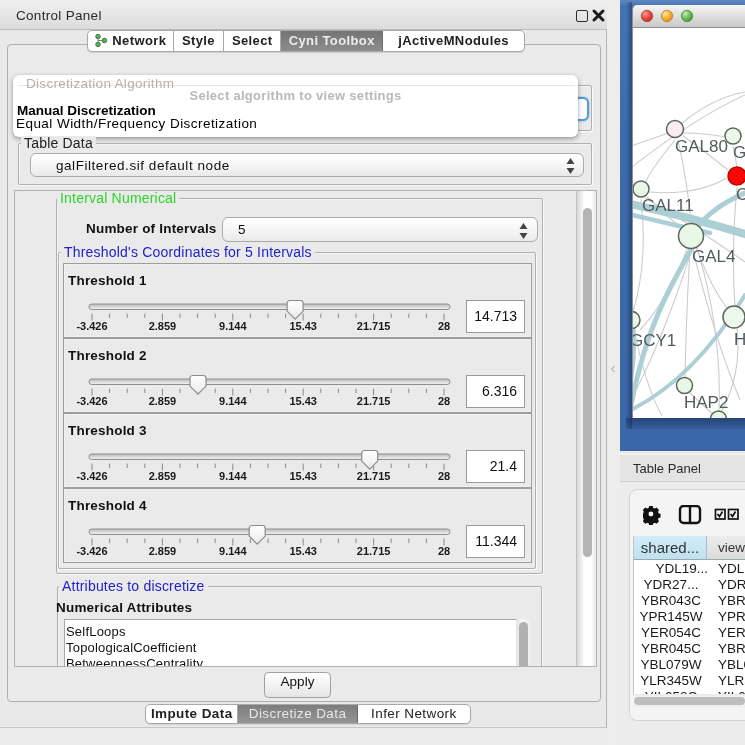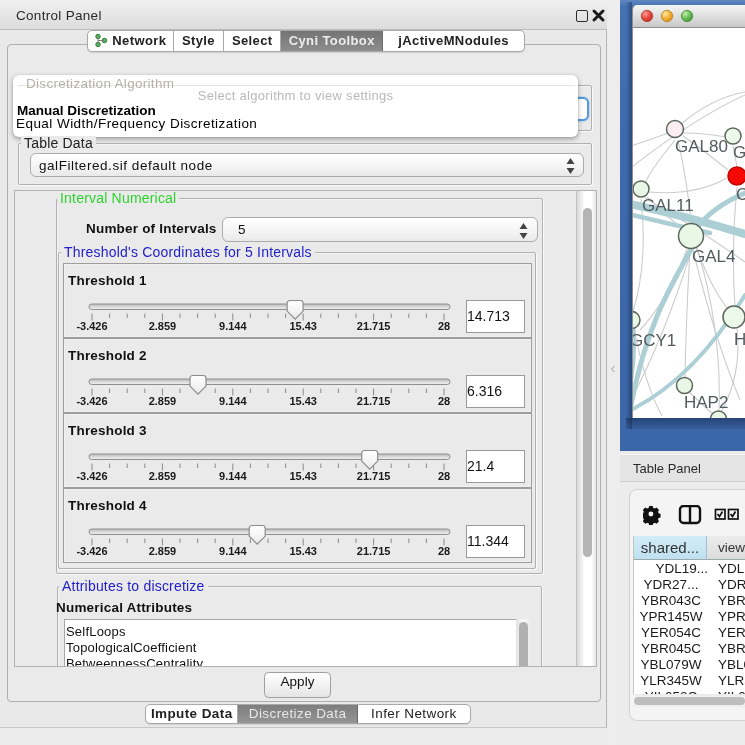--- a/index.html
+++ b/index.html
@@ -1,25 +1,25 @@
 <!DOCTYPE html>
 <html><head><meta charset="utf-8"><style>
 *{margin:0;padding:0;box-sizing:border-box}
 html,body{width:745px;height:745px;overflow:hidden;background:#ececec;
   font-family:"Liberation Sans",sans-serif;position:relative}
 .abs{position:absolute}
 .bl13{font-size:13.5px;font-weight:bold;color:#111;letter-spacing:0.2px}
 .n13{font-size:13px;color:#111}
 .tbox{border:1px solid #9d9d9d;background:#eaeaea;box-shadow:inset 0 0 0 1px #f0f0f0}
 .vbox{width:59px;height:33px;background:#fff;border:1px solid #9a9a9a;
-  font-size:14px;color:#111;text-align:left;line-height:31px;padding-right:7px}
+  font-size:14px;color:#111;text-align:right;line-height:31px;padding-right:7px}
 .grp{border:1px solid #b0b0b0;border-radius:2px;box-shadow:inset 1px 1px 0 #f4f4f4,1px 1px 0 rgba(252,252,252,.9)}
 .gtitle{font-size:14px;background:#eaeaea;padding:0 3px;line-height:14px;letter-spacing:0.2px}
 .combo{background:linear-gradient(#ffffff,#f4f4f4 60%,#e9e9e9);border:1px solid #ababab;border-radius:6px;
-  font-size:13.5px;letter-spacing:0.55px;color:#111;line-height:23px;padding-left:8px}
+  font-size:13.5px;letter-spacing:0.55px;color:#111;line-height:23px;padding-left:25px}
 .seg{font-size:13px;font-weight:bold;letter-spacing:0.4px;color:#222;text-align:center;border-right:1px solid #a9a9a9}
 svg text{font-family:"Liberation Sans",sans-serif}
 </style></head><body>
 <svg width="0" height="0" style="position:absolute">
     <defs>
 <linearGradient id="trk" x1="0" y1="0" x2="0" y2="1">
         <stop offset="0" stop-color="#b9b9b9"></stop>
         <stop offset="0.5" stop-color="#d8d8d8"></stop>
         <stop offset="1" stop-color="#f3f3f3"></stop>
       </linearGradient>
@@ -48,21 +48,21 @@
     <div class="seg" style="width:53px;line-height:20px">Style</div>
     <div class="seg" style="width:60px;line-height:20px">Select</div>
     <div class="seg" style="width:107px;line-height:20px;background:linear-gradient(#747474,#8d8d8d);color:#ececec;border-right-color:#6a6a6a">Cyni Toolbox</div>
     <div class="seg" style="width:148px;line-height:20px;border-right:none">jActiveMNodules</div>
   </div>
 <div class="abs grp" style="left:18px;top:85px;width:574px;height:46px"></div>
 <div class="abs" style="left:570px;top:97px;width:19px;height:24px;background:#fff;border:2.5px solid #579bd9;border-radius:6px;box-shadow:0 0 2px #6aa6de"></div>
 <div class="abs" style="left:13px;top:75px;width:565px;height:62px;background:#fff;border-radius:6px;box-shadow:0 2px 5px rgba(0,0,0,.35),0 0 1px rgba(0,0,0,.2)"></div>
 <div class="abs" style="left:26px;top:76px;font-size:13.5px;letter-spacing:0.3px;color:#b7b1aa">Discretization Algorithm</div>
 <div class="abs" style="left:18px;top:85px;width:557px;height:1px;background:rgba(165,160,152,.28)"></div>
-<div class="abs" style="left:13px;top:88px;width:565px;text-align:center;font-size:13px;font-weight:normal;letter-spacing:0.3px;color:#b9b9b9">Select algorithm to view settings</div>
+<div class="abs" style="left:13px;top:88px;width:565px;text-align:center;font-size:13px;font-weight:bold;letter-spacing:0.3px;color:#b9b9b9">Select algorithm to view settings</div>
 <div class="abs" style="left:17px;top:103px;font-size:13.5px;font-weight:bold;color:#000">Manual Discretization</div>
 <div class="abs" style="left:16px;top:116px;font-size:13.5px;letter-spacing:0.45px;color:#000">Equal Width/Frequency Discretization</div>
 <div class="abs grp" style="left:18px;top:143px;width:574px;height:42px"></div>
 <div class="abs gtitle" style="left:21px;top:135.5px;color:#222">Table Data</div>
 <div class="abs combo" style="left:30px;top:153px;width:554px;height:24px">galFiltered.sif default node<svg class="abs" style="right:8px;top:4px" width="9" height="16">
       <path d="M4.5,0 L8.5,6 L0.5,6 Z" fill="#444"></path>
       <path d="M4.5,16 L8.5,10 L0.5,10 Z" fill="#444"></path>
     </svg></div>
 <div class="abs" style="left:14px;top:190px;width:583px;height:477px;background:#eaeaea;border:1px solid #b2b2b2"></div>
 <div class="abs" style="left:576px;top:191px;width:20px;height:475px;background:linear-gradient(90deg,#d8d8d8,#ffffff 40%,#ffffff 75%,#e6e6e6);border-left:1px solid #c0c0c0"></div>

